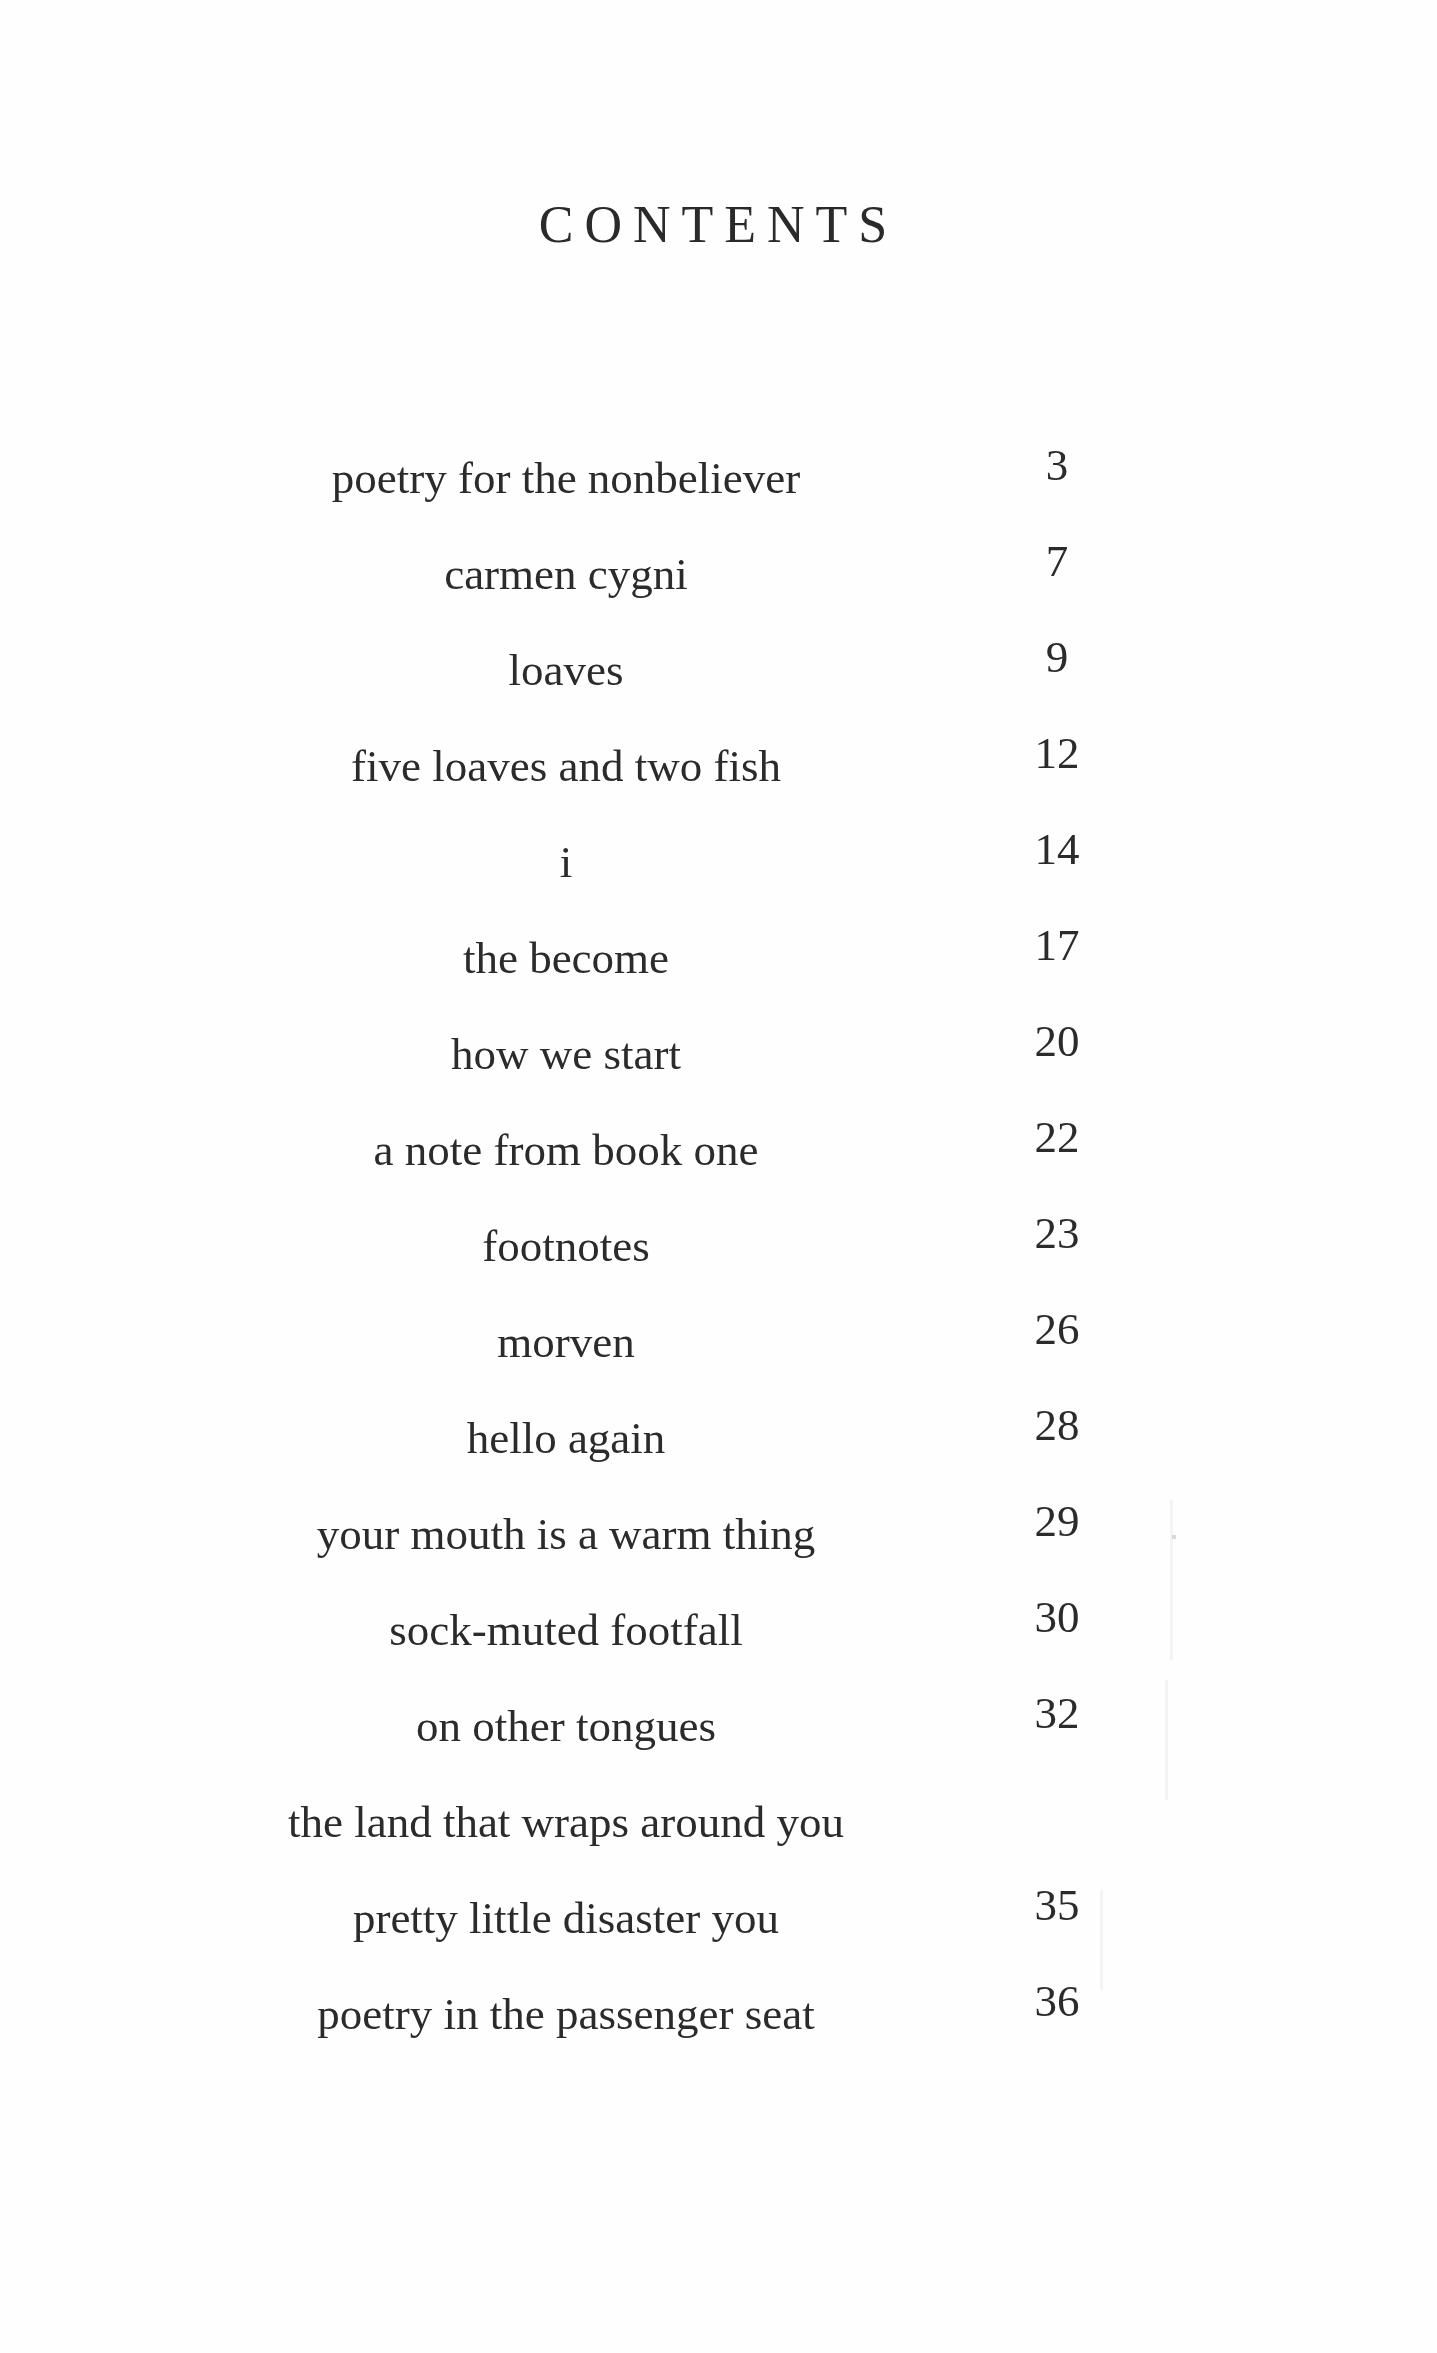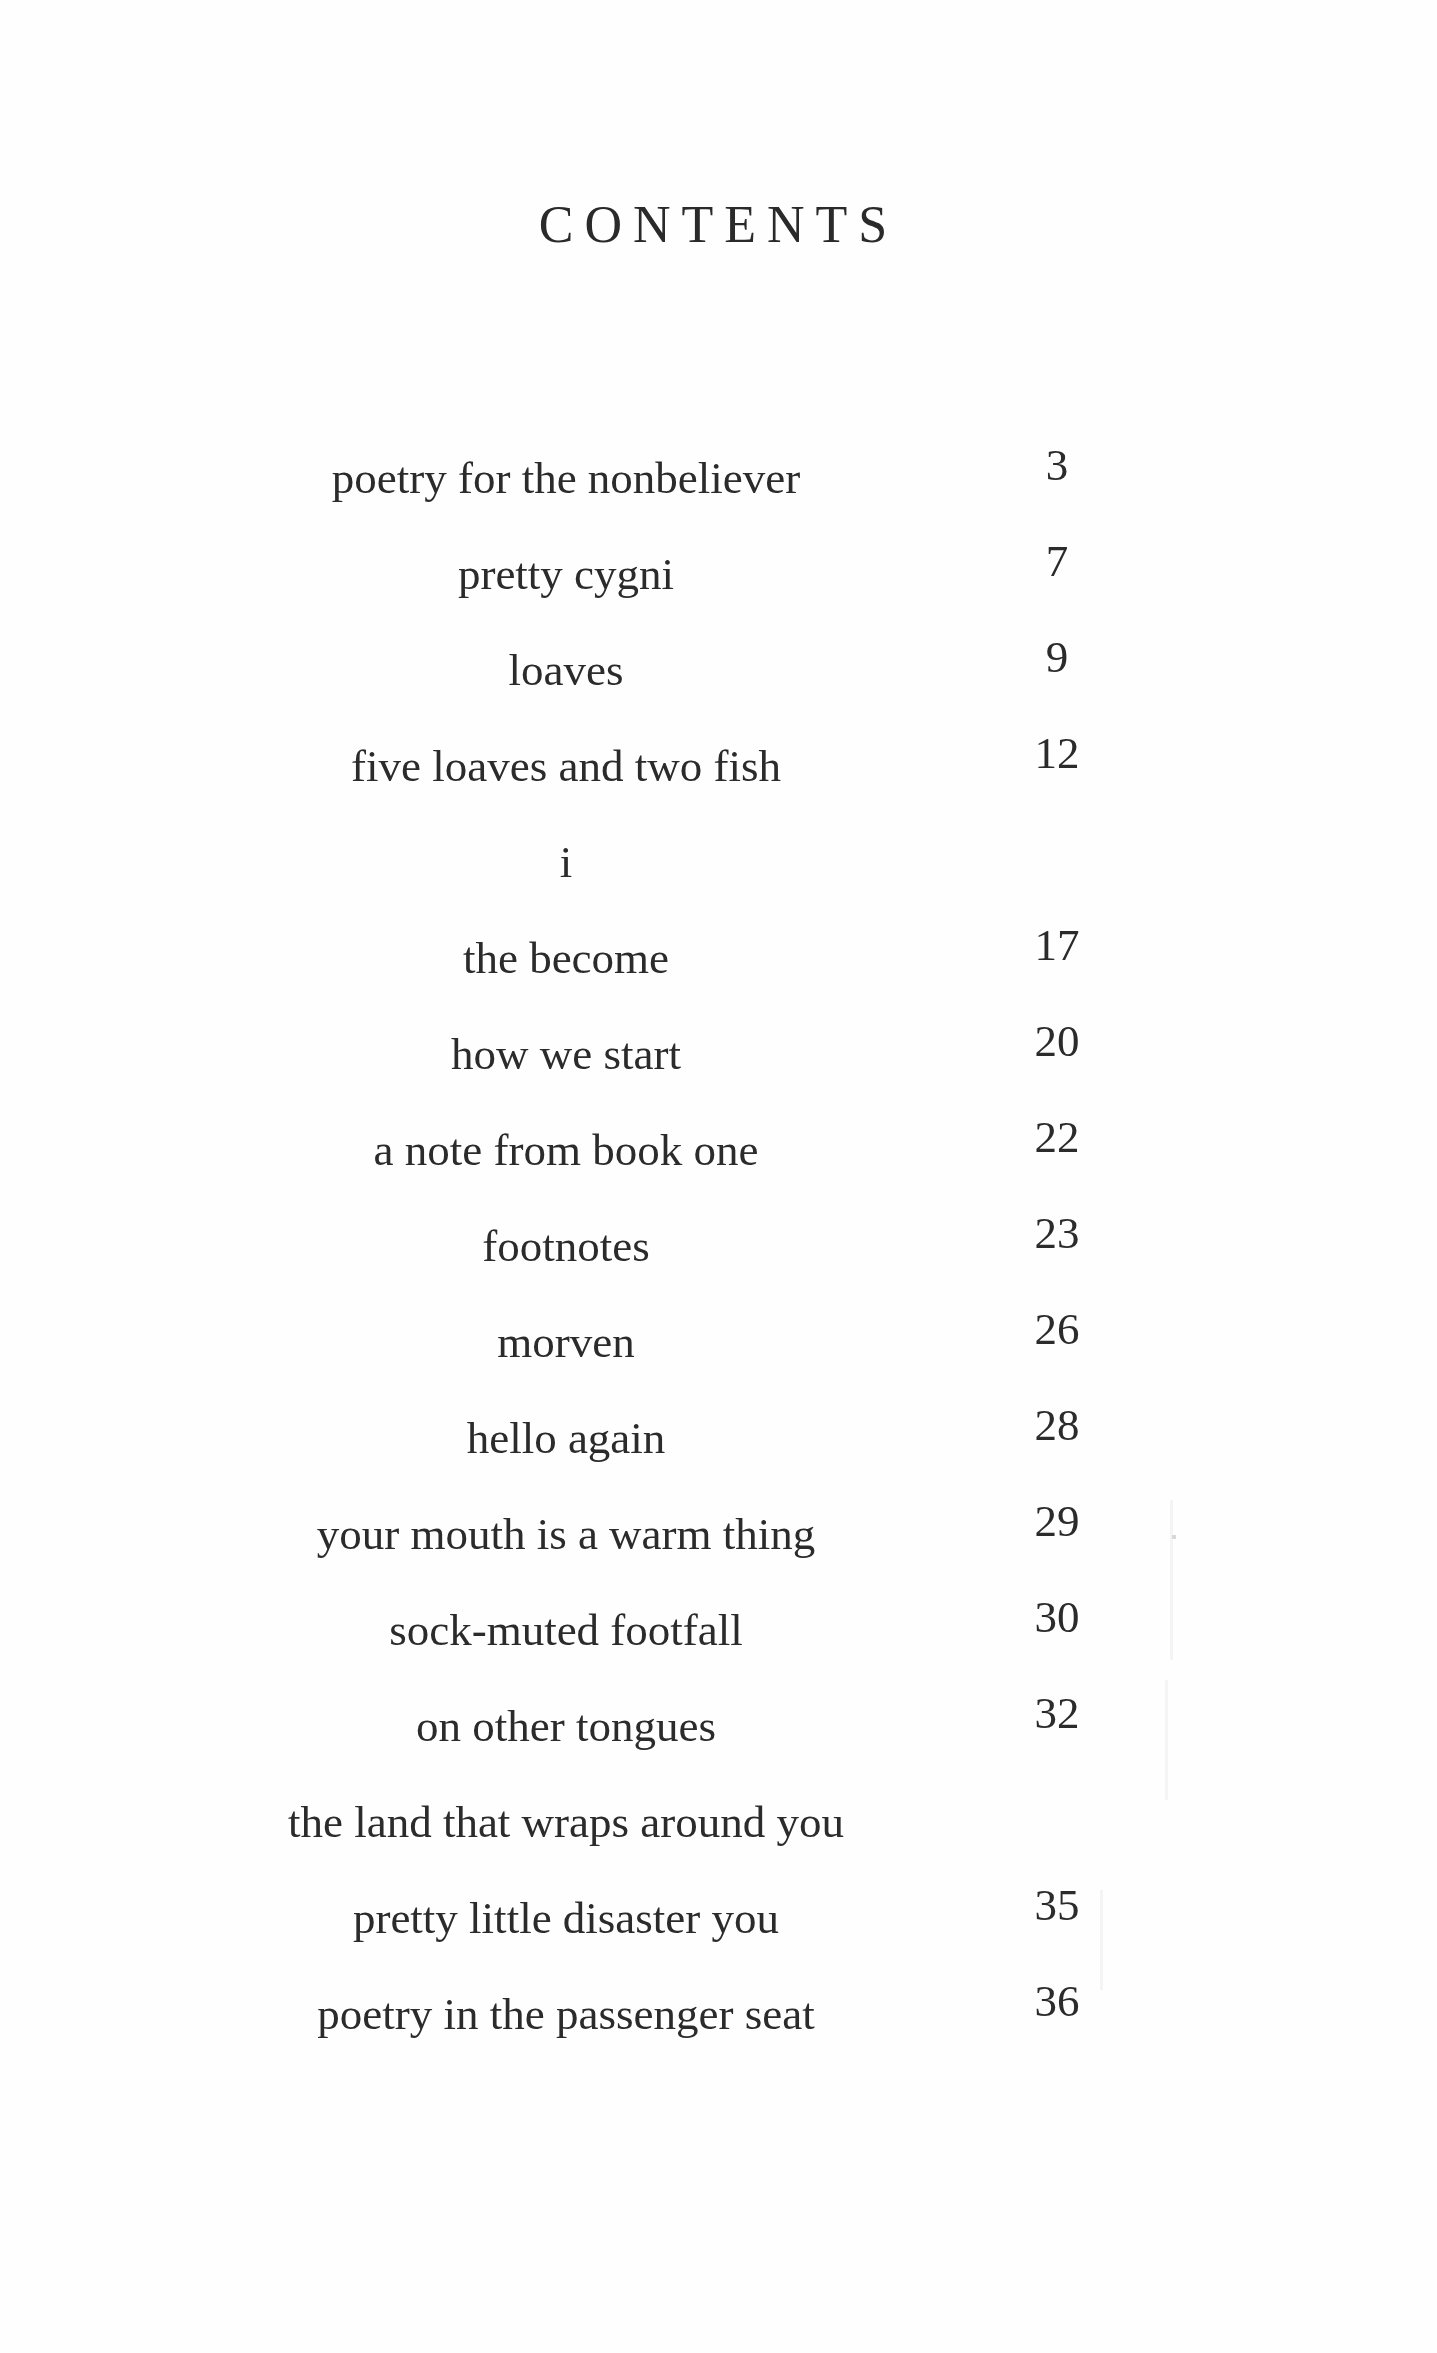--- a/index.html
+++ b/index.html
@@ -78,33 +78,34 @@
 <div class="page">
 
   <h1 class="title">CONTENTS</h1>
 
   <ul class="toc">
     <li class="toc-row">
       <span class="toc-title">poetry for the nonbeliever</span>
       <span class="toc-page">3</span>
     </li>
     <li class="toc-row">
-      <span class="toc-title">pretty cygni</span>
+      <span class="toc-title">carmen cygni</span>
       <span class="toc-page">7</span>
     </li>
     <li class="toc-row">
       <span class="toc-title">loaves</span>
       <span class="toc-page">9</span>
     </li>
     <li class="toc-row">
       <span class="toc-title">five loaves and two fish</span>
       <span class="toc-page">12</span>
     </li>
     <li class="toc-row">
       <span class="toc-title">i</span>
+      <span class="toc-page">14</span>
     </li>
     <li class="toc-row">
       <span class="toc-title">the become</span>
       <span class="toc-page">17</span>
     </li>
     <li class="toc-row">
       <span class="toc-title">how we start</span>
       <span class="toc-page">20</span>
     </li>
     <li class="toc-row">

